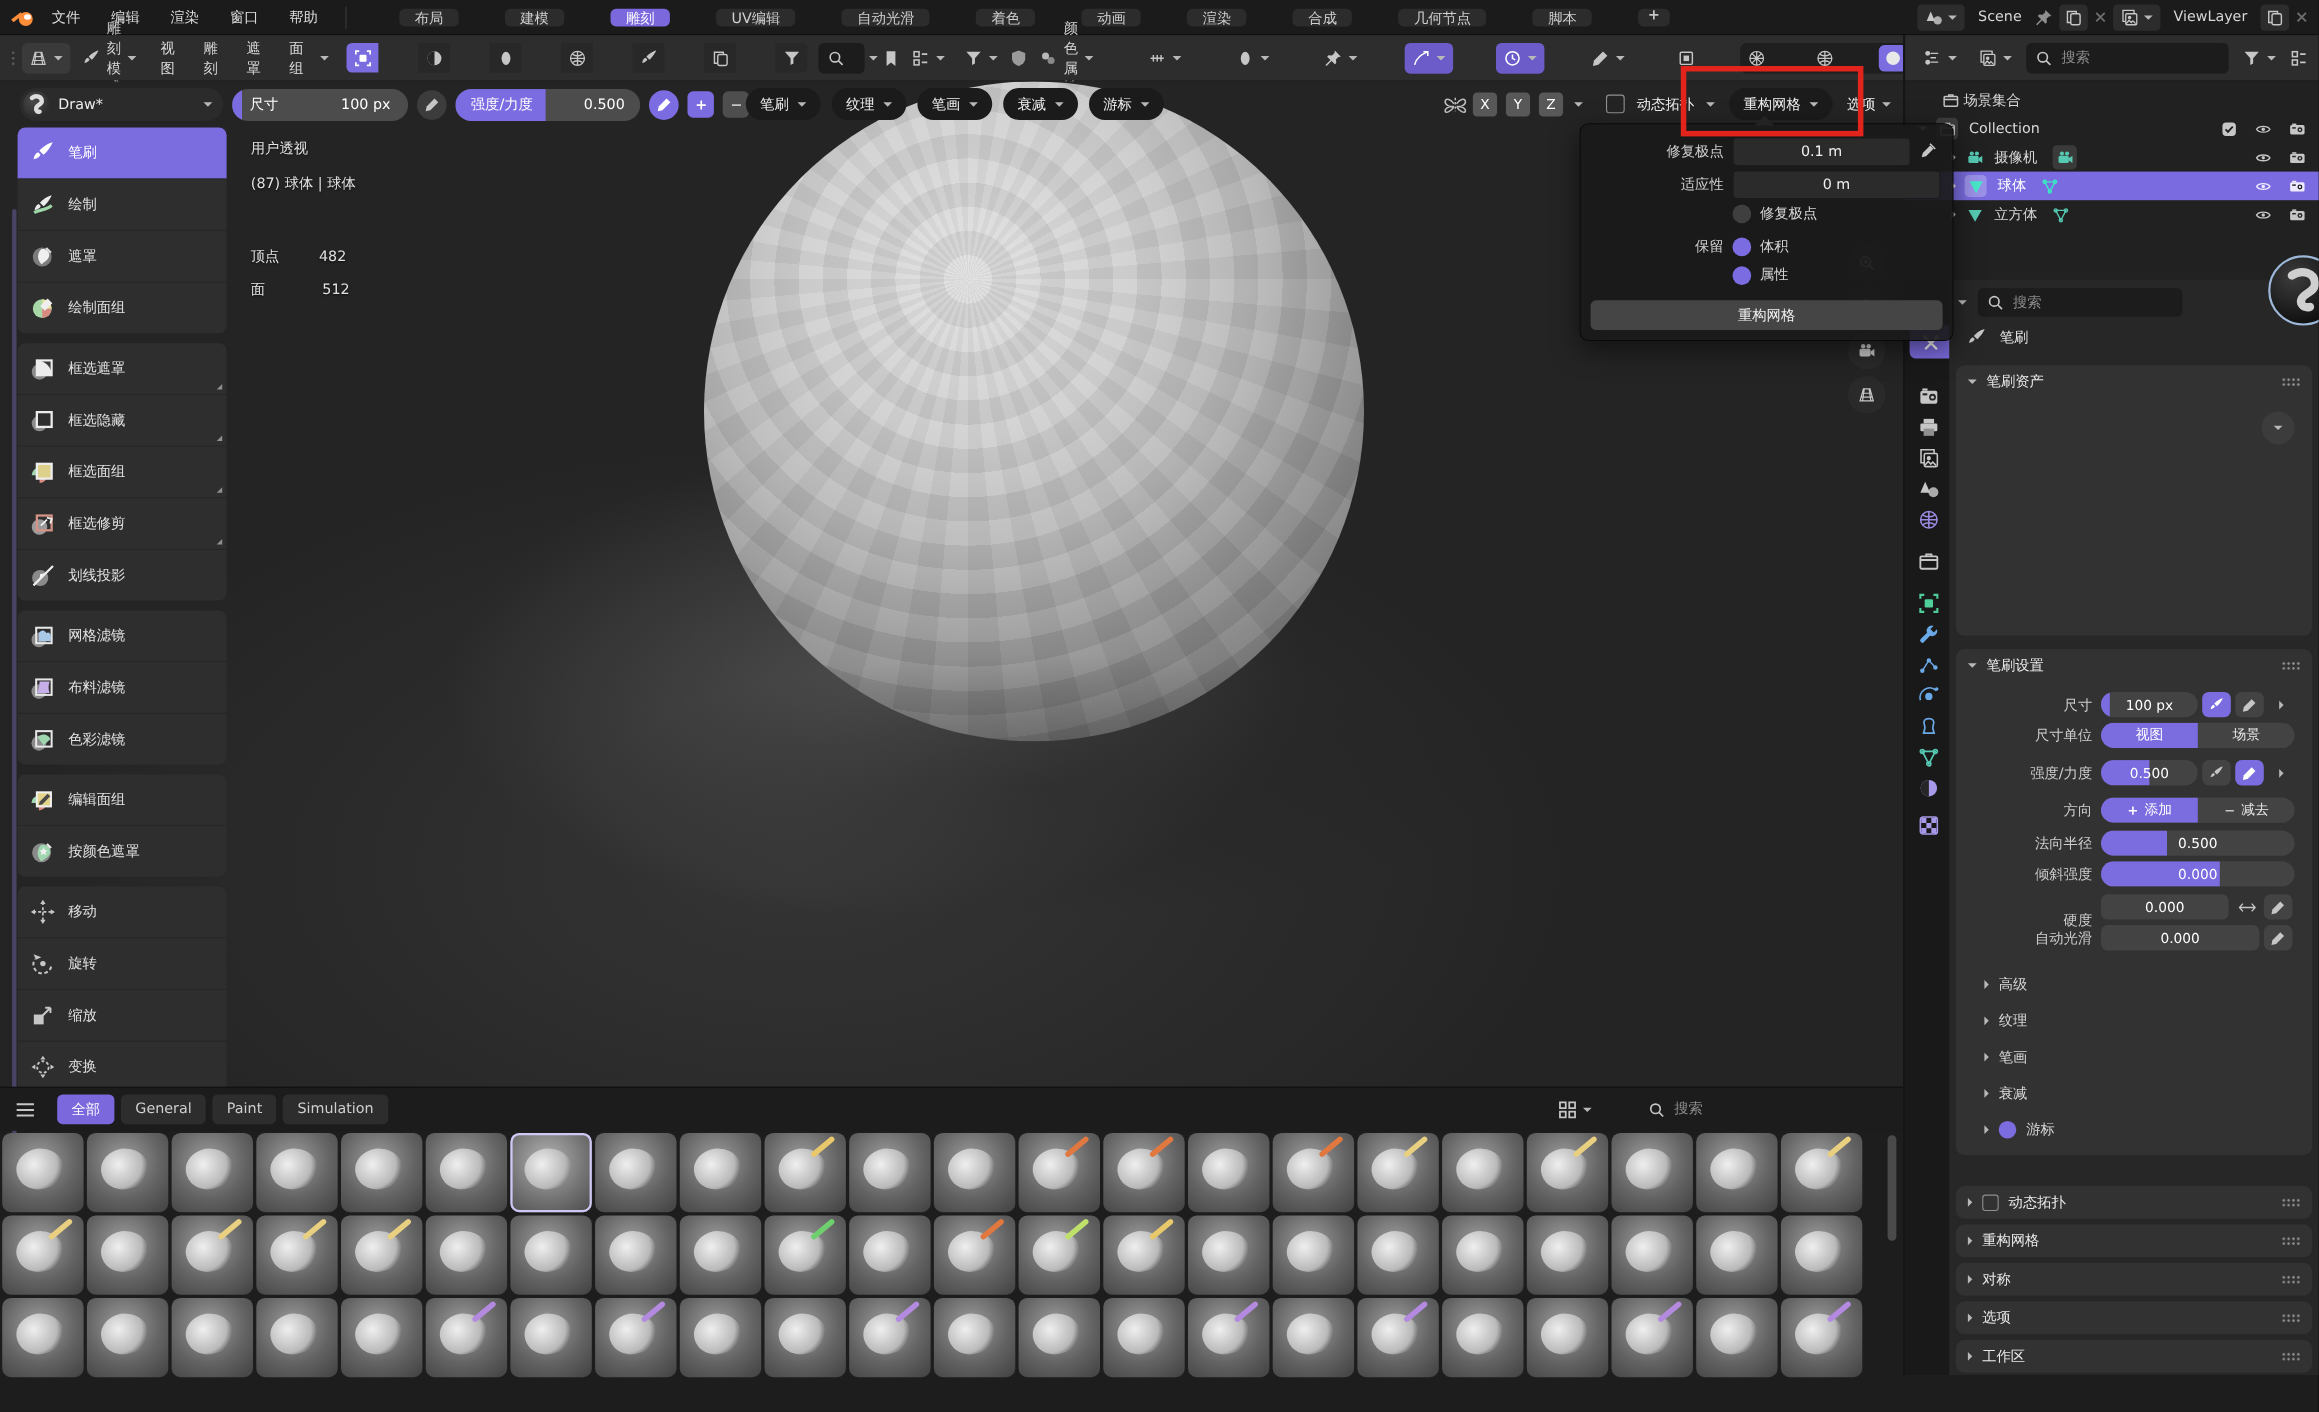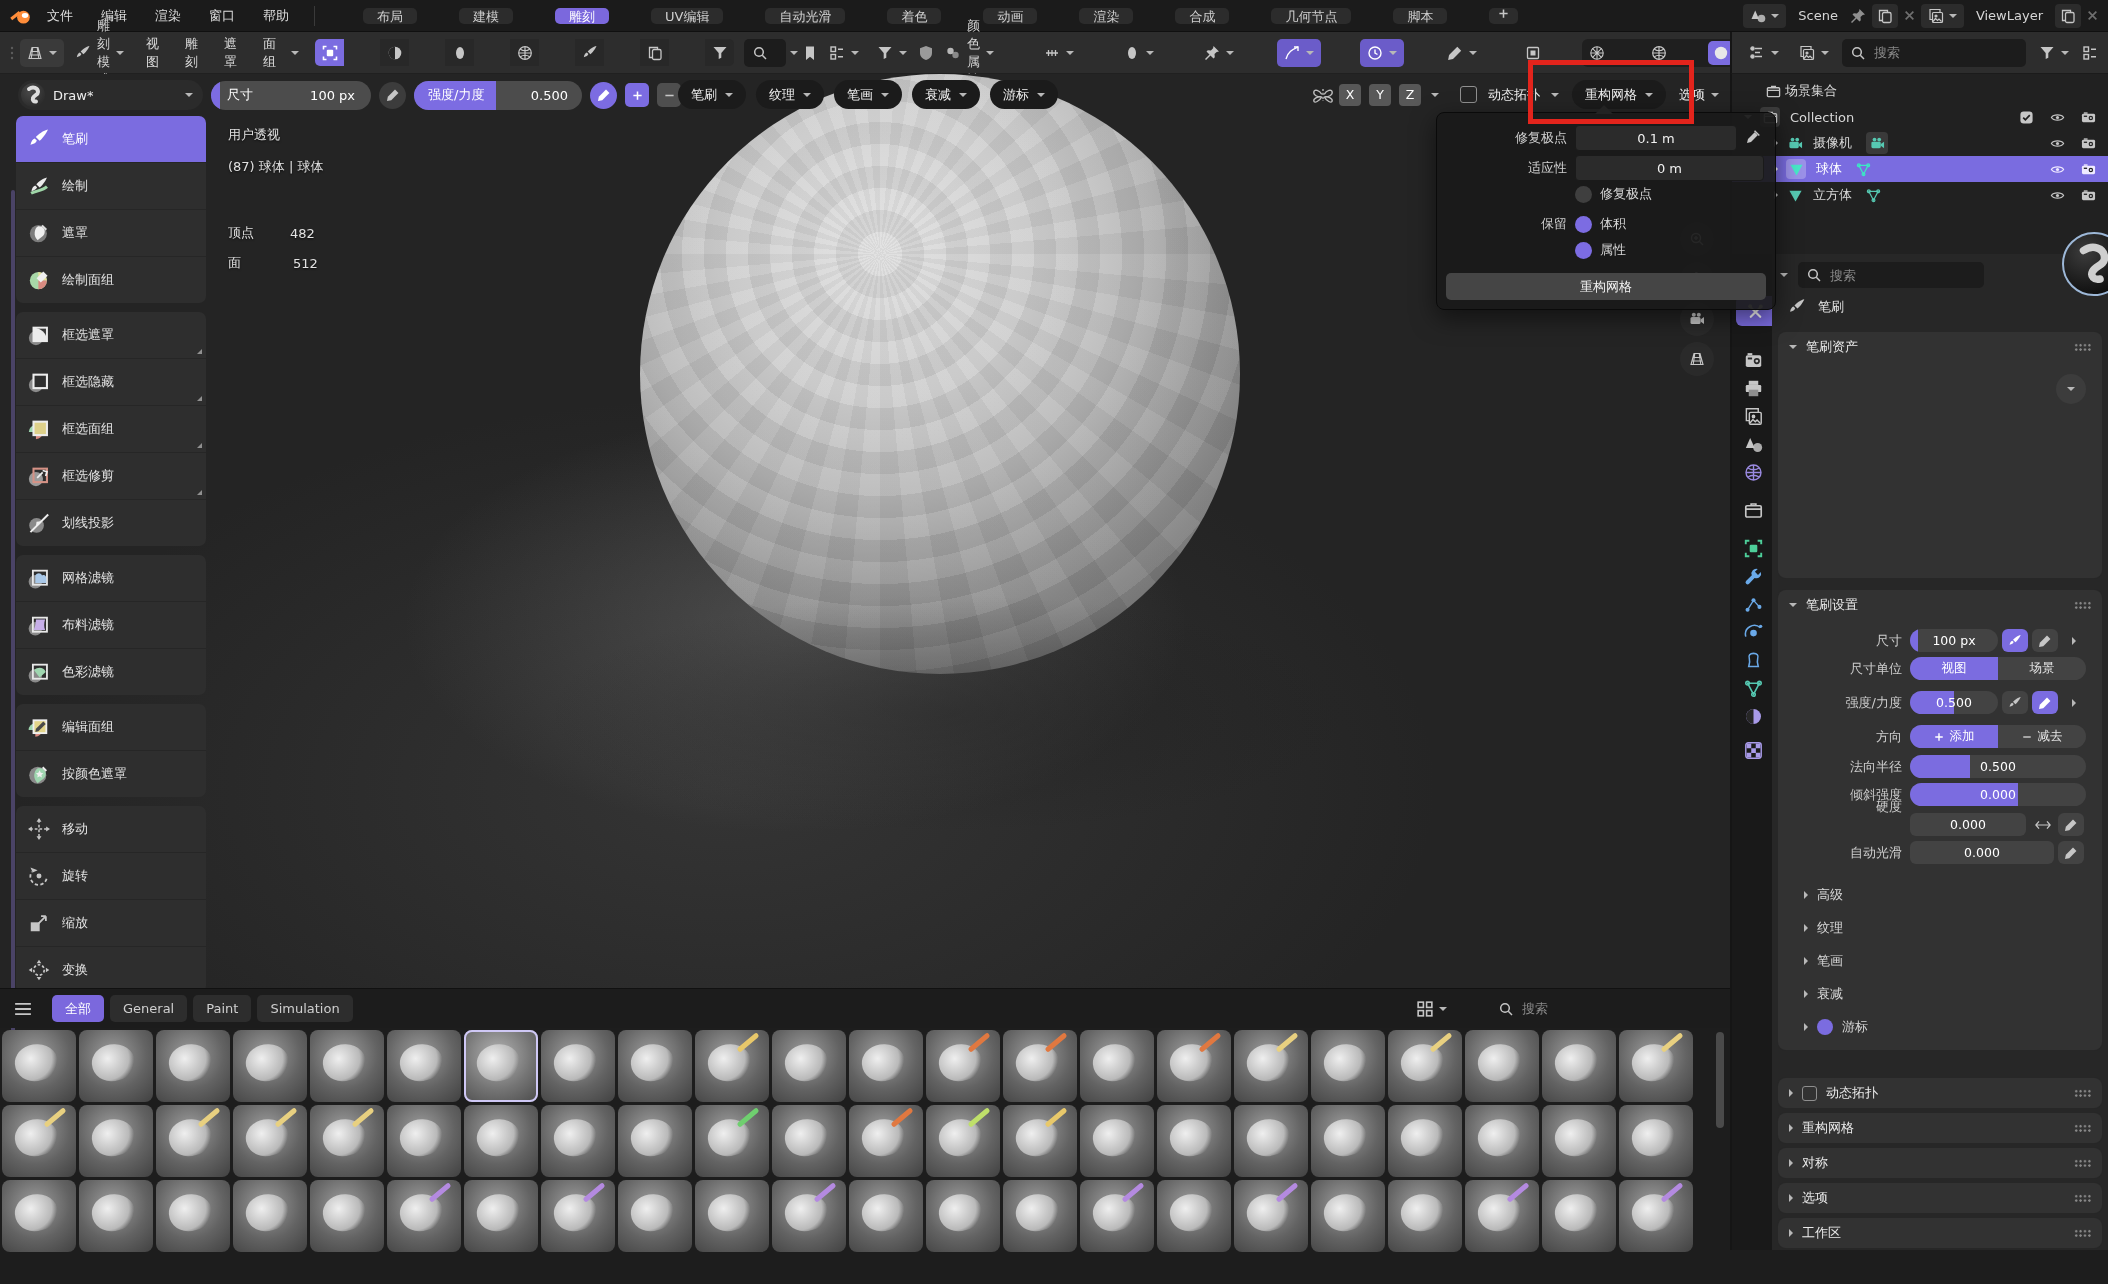--- a/index.html
+++ b/index.html
@@ -1484,21 +1484,21 @@
         <div class="pfillr" style="width:60px"></div>
           <span class="pval">0.500</span>
       </div>
 
       <span class="plab" style="left:4px;top:196px">倾斜强度</span>
       <div class="pslider" style="left:132px;top:193px;width:176px">
         <div class="pfillr" style="width:108px"></div>
           <span class="pval">0.000</span>
       </div>
 
-      <span class="plab" style="left:4px;top:208px">硬度</span>
+      <span class="plab" style="left:4px;top:238px">硬度</span>
       <div class="pslider" style="left:132px;top:223px;width:116px;border-radius:6px">
         <span class="pval">0.000</span>
       </div>
       <div class="ibtn" style="left:252px;top:223px;background:transparent">
           <i class="ic" style="width:16px;height:10px">
             <svg viewBox="0 0 18 10">
               <path d="M4.5 1L1 5l3.5 4M13.5 1L17 5l-3.5 4M1 5h16" fill="none" stroke="currentColor" stroke-width="1.4"></path>
             </svg>
           </i>
         </div>

